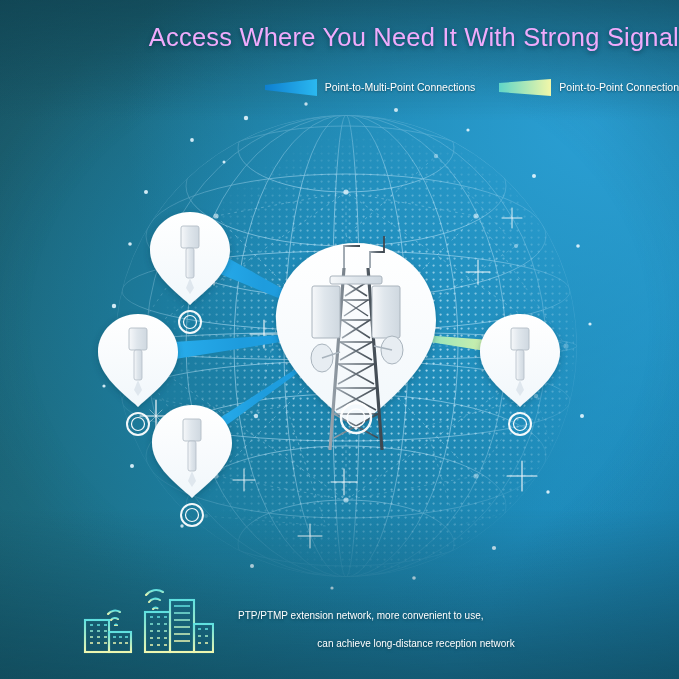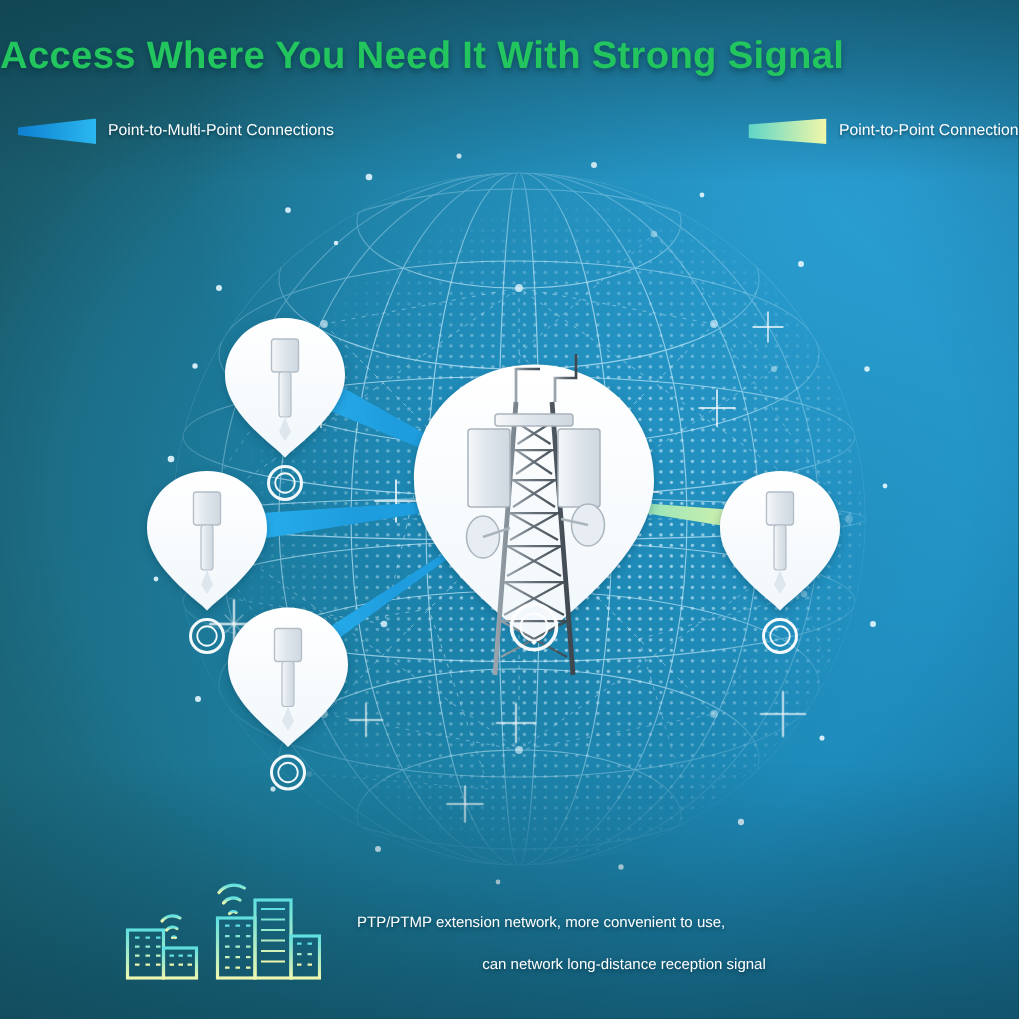--- a/index.html
+++ b/index.html
@@ -31,33 +31,33 @@
     background:linear-gradient(0deg, rgba(14,62,76,.58) 0%, rgba(14,62,76,0) 100%);
   }
 
   
   #globe{position:absolute;left:96px;top:96px;width:500px;height:500px;}
   #globe svg{display:block;width:500px;height:500px;}
 
   
   .title{
     position:absolute;left:0;right:0;top:23px;
-    text-align:left;
-    font-size:25.5px;font-weight:bold;color:#22c55e;
+    text-align:right;
+    font-size:25.5px;font-weight:normal;color:#f0abfc;
     letter-spacing:.2px;
     text-shadow:0 2px 4px rgba(5,40,52,.55);
   }
 
   
   .legend{
     position:absolute;left:0;right:0;top:78px;height:18px;
-    display:flex;justify-content:space-between;align-items:center;gap:0;padding-left:12px;
+    display:flex;justify-content:flex-end;align-items:center;gap:0;
   }
   .leg-item{display:flex;align-items:center;}
-  .leg-item.second{margin-left:56px;}
+  .leg-item.second{margin-left:24px;}
   .leg-swatch{width:52px;height:17px;margin-right:8px;display:block;}
   .leg-label{
     font-size:10.5px;color:#ffffff;white-space:nowrap;
     text-shadow:0 1px 2px rgba(5,40,52,.6);
   }
 
   
   #net{position:absolute;left:0;top:0;width:679px;height:679px;}
   #net svg{display:block;width:679px;height:679px;}
 
@@ -464,16 +464,16 @@
                    M120 60 h3 M127 60 h3"></path>
         </g>
 
         <path d="M4 69 H136" stroke-width="2.4"></path>
       </g>
     </svg>
   </div>
 
   <div class="caption">
     <span class="cap-l1">PTP/PTMP extension network, more convenient to use,</span>
-    <span class="cap-l2">can network long-distance reception signal</span>
+    <span class="cap-l2">can achieve long-distance reception network</span>
   </div>
 
 </div>
 
 </body></html>

